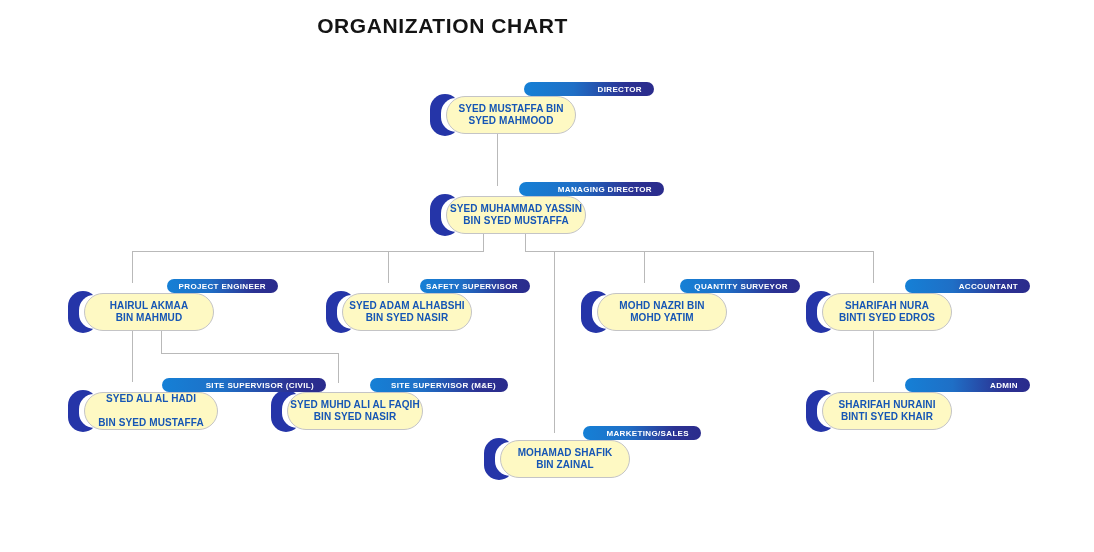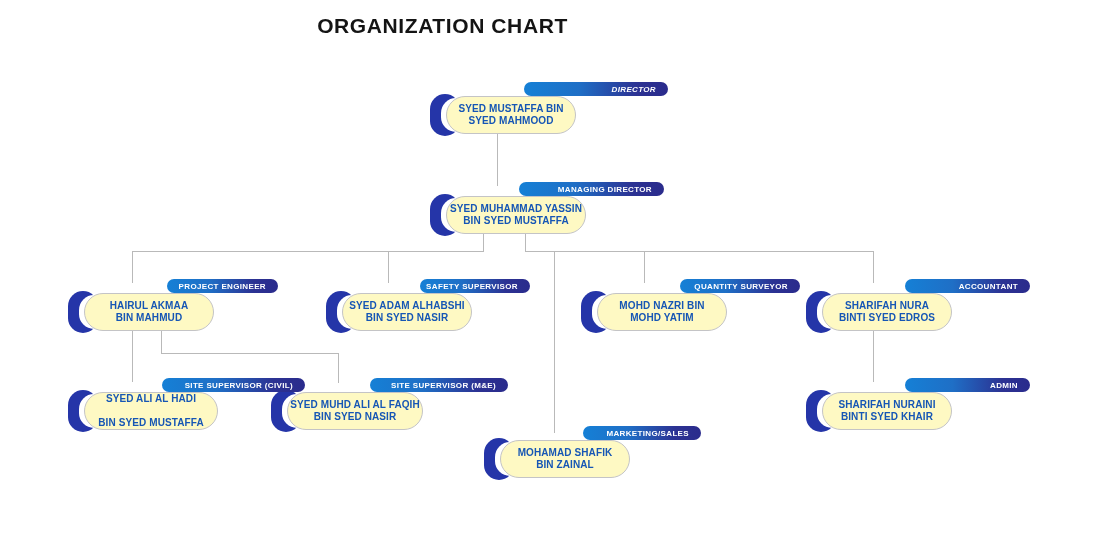--- a/index.html
+++ b/index.html
@@ -143,21 +143,21 @@
 
   <div class="line v" style="left:132px; top:322px; height:60px;"></div>
 
   <div class="line v" style="left:161px; top:322px; height:31px;"></div>
   <div class="line h" style="left:161px; top:353px; width:178px;"></div>
   <div class="line v" style="left:338px; top:353px; height:30px;"></div>
 
   <div class="line v" style="left:873px; top:322px; height:60px;"></div>
 
   <div class="node" style="left:424px; top:82px;">
-    <div class="pill" style="left:100px; top:0px; width:144px;font-style:italic;">DIRECTOR</div>
+    <div class="pill" style="left:100px; top:0px; width:130px;">DIRECTOR</div>
     <div class="crescent"></div>
     <div class="node-body">
       <span class="nm">SYED MUSTAFFA BIN</span>
       <span class="nm">SYED MAHMOOD</span>
     </div>
   </div>
 
   <div class="node" style="left:424px; top:182px;">
     <div class="pill" style="left:95px; top:0px; width:145px;">MANAGING DIRECTOR</div>
     <div class="crescent"></div>
@@ -197,21 +197,21 @@
   <div class="node" style="left:800px; top:279px;">
     <div class="pill" style="left:105px; top:0px; width:125px;">ACCOUNTANT</div>
     <div class="crescent"></div>
     <div class="node-body">
       <span class="nm">SHARIFAH NURA</span>
       <span class="nm">BINTI SYED EDROS</span>
     </div>
   </div>
 
   <div class="node" style="left:62px; top:378px;">
-    <div class="pill" style="left:100px; top:0px; width:143px;">SITE SUPERVISOR (CIVIL)</div>
+    <div class="pill" style="left:100px; top:0px; width:164px;">SITE SUPERVISOR (CIVIL)</div>
     <div class="crescent"></div>
     <div class="node-body" style="width:134px;justify-content:space-between;">
       <span class="nm">SYED ALI AL HADI</span>
       <span class="nm">BIN SYED MUSTAFFA</span>
     </div>
   </div>
 
   <div class="node" style="left:265px; top:378px;">
     <div class="pill" style="left:105px; top:0px; width:138px;border-radius:7px;">SITE SUPERVISOR (M&amp;E)</div>
     <div class="crescent"></div>

